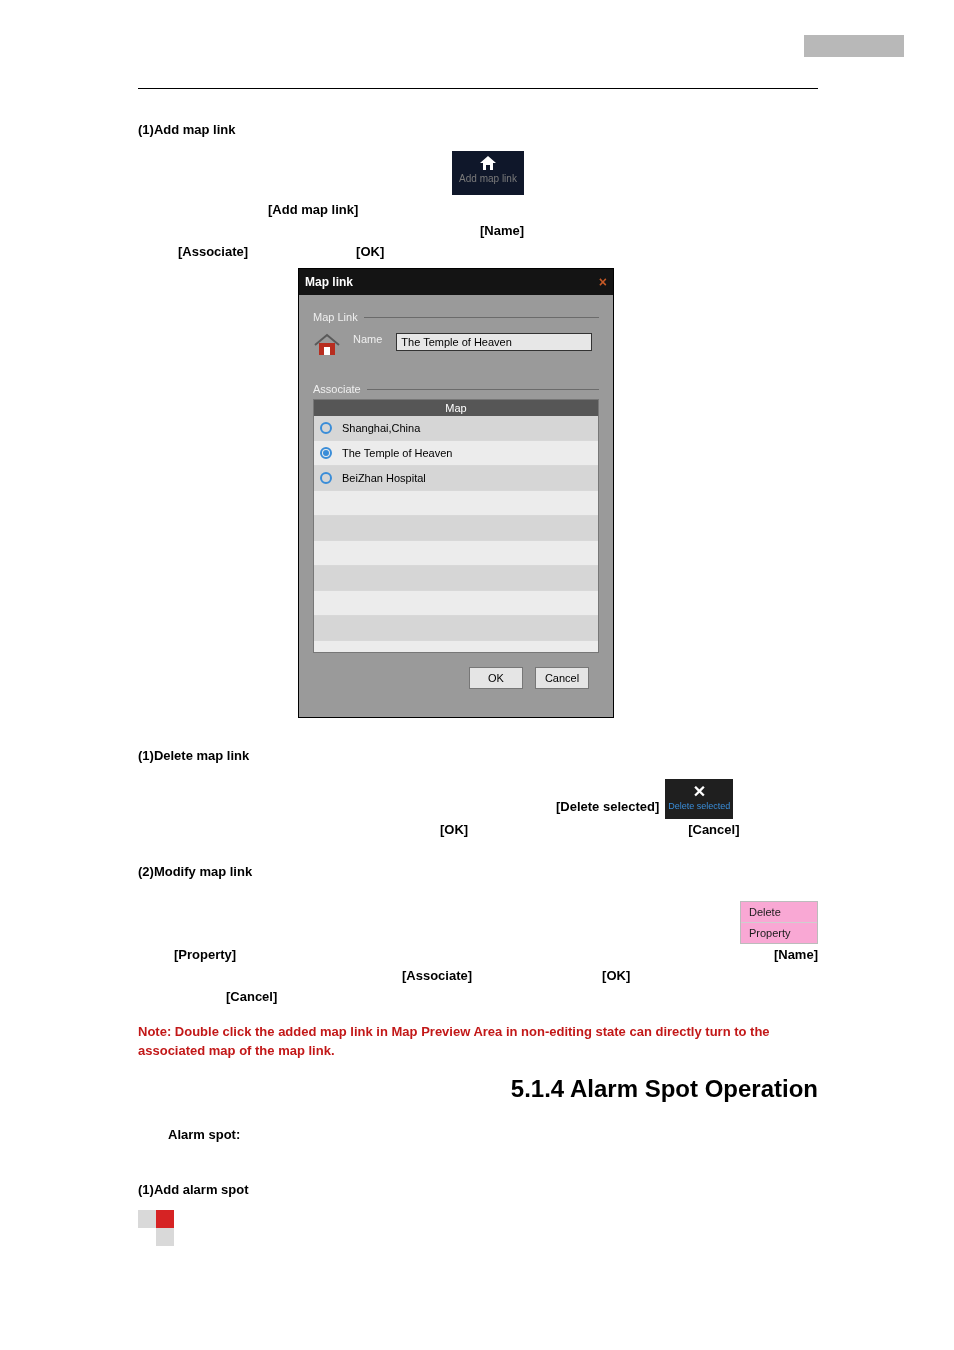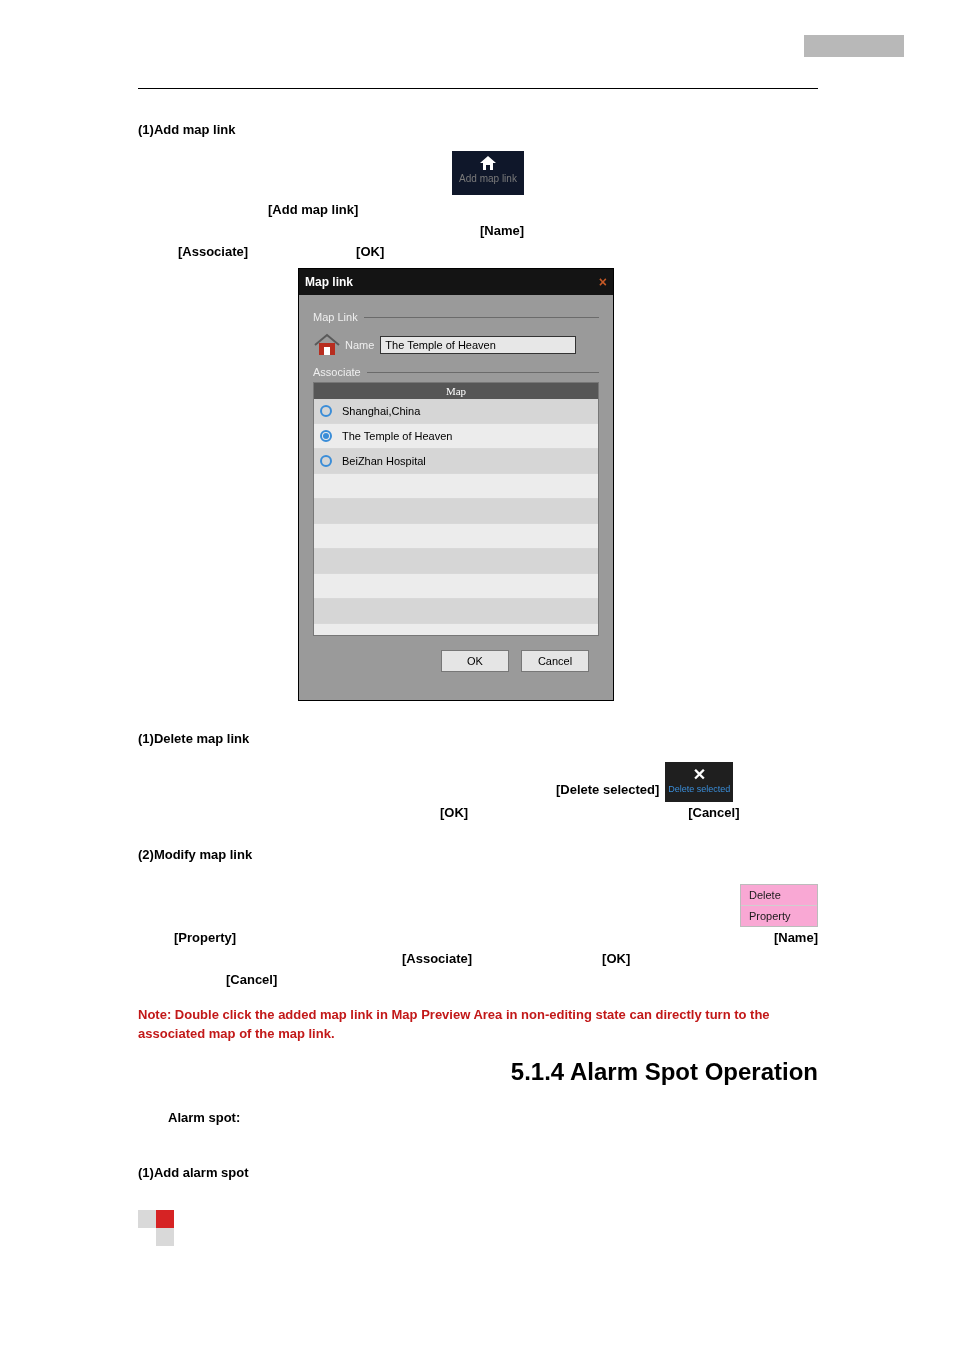--- a/index.html
+++ b/index.html
@@ -12,34 +12,34 @@
   .btn-add-map-link { display: inline-block; width: 72px; height: 44px; background: #0f172a; text-align: center; vertical-align: middle; }
   .btn-add-map-link .home-icon { display: block; margin: 4px auto 0; }
   .btn-add-map-link .lbl { color: #7a7a7a; font-size: 10px; display: block; margin-top: 2px; }
   .dialog { margin: 6px 0 0 160px; width: 316px; border: 1px solid #000; background: #9a9a9a; font-family: Arial, sans-serif; }
   .dialog-title { display: flex; justify-content: space-between; align-items: center; height: 26px; background: #141414; color: #fff; font-size: 12px; font-weight: bold; padding: 0 6px; }
   .dialog-close { color: #c55926; font-weight: bold; font-size: 14px; cursor: pointer; }
   .dialog-body { padding: 10px 14px 14px 14px; }
   .grp-label { color: #efefef; font-size: 11px; }
   .grp-line { flex: 1; height: 1px; background: #6b6b6b; margin-left: 6px; }
   .grp-head { display: flex; align-items: center; margin: 6px 0 10px; }
-  .name-row { display: flex; align-items: center; margin: 0 0 9px 0; }
+  .name-row { display: flex; align-items: flex-start; margin: 0 0 26px 0; gap: 8px; }
   .house-ico { width: 28px; height: 24px; margin-right: 4px; }
   .name-lbl { color: #efefef; font-size: 11px; margin-right: 6px; }
   .name-input { width: 196px; height: 18px; border: 1px solid #333; background: #e7e7e7; font-size: 11px; padding: 0 4px; }
   .assoc-table { width: 100%; border: 1px solid #777; background: #fff; }
-  .assoc-head { background: #565656; color: #fff; text-align: center; font-size: 11px; padding: 2px 4px; font-family: Liberation Serif, serif; }
+  .assoc-head { background: #565656; color: #fff; text-align: center; font-size: 11px; padding: 2px 4px; }
   .assoc-body { height: 236px; overflow: auto; }
   .assoc-row { display: flex; align-items: center; padding: 12px 6px; height: 22px; font-size: 11px; color: #000; border-bottom: 1px solid #d8d8d8; }
   .assoc-row:nth-child(odd) { background: #d6d6d6; }
   .assoc-row:nth-child(even) { background: #ececec; }
   .radio { width: 12px; height: 12px; border: 2px solid #3a8dd8; border-radius: 50%; margin-right: 10px; display: inline-block; position: relative; }
   .radio.sel::after { content: ""; position: absolute; left: 1px; top: 1px; width: 6px; height: 6px; background: #3a8dd8; border-radius: 50%; }
   .dlg-buttons { display: flex; justify-content: flex-end; gap: 12px; padding: 14px 10px 14px; }
-  .win-btn { width: 68px; height: 22px; background: #e5e5e5; border: 1px solid #777; font-size: 11px; cursor: pointer; }
+  .win-btn { width: 54px; height: 22px; background: #e5e5e5; border: 1px solid #777; font-size: 11px; cursor: pointer; }
   .del-sel-btn { display: inline-block; width: 68px; height: 40px; background: #1f1f1f; text-align: center; vertical-align: middle; margin-left: 6px; }
   .del-sel-btn .x { display: block; color: #fff; font-weight: bold; font-size: 16px; margin-top: 3px; }
   .del-sel-btn .lbl { color: #3a8dd8; font-size: 9px; display: block; }
   .ctx-menu { display: inline-block; width: 78px; border: 1px solid #bcbcbc; background: #f9a8d4; font-size: 11px; }
   .ctx-item { padding: 4px 8px; color: #1b1b1b; }
   .ctx-item:first-child { border-bottom: 1px solid #cfcfcf; }
   .note { color: #c21818; font-weight: bold; margin-top: 16px; line-height: 1.45; }
   h2 { font-size: 24px; font-weight: bold; margin-top: 14px; text-align: right; }
   .footer-sq { position: absolute; left: 138px; top: 1210px; width: 60px; }
   .sq { width: 18px; height: 18px; }

